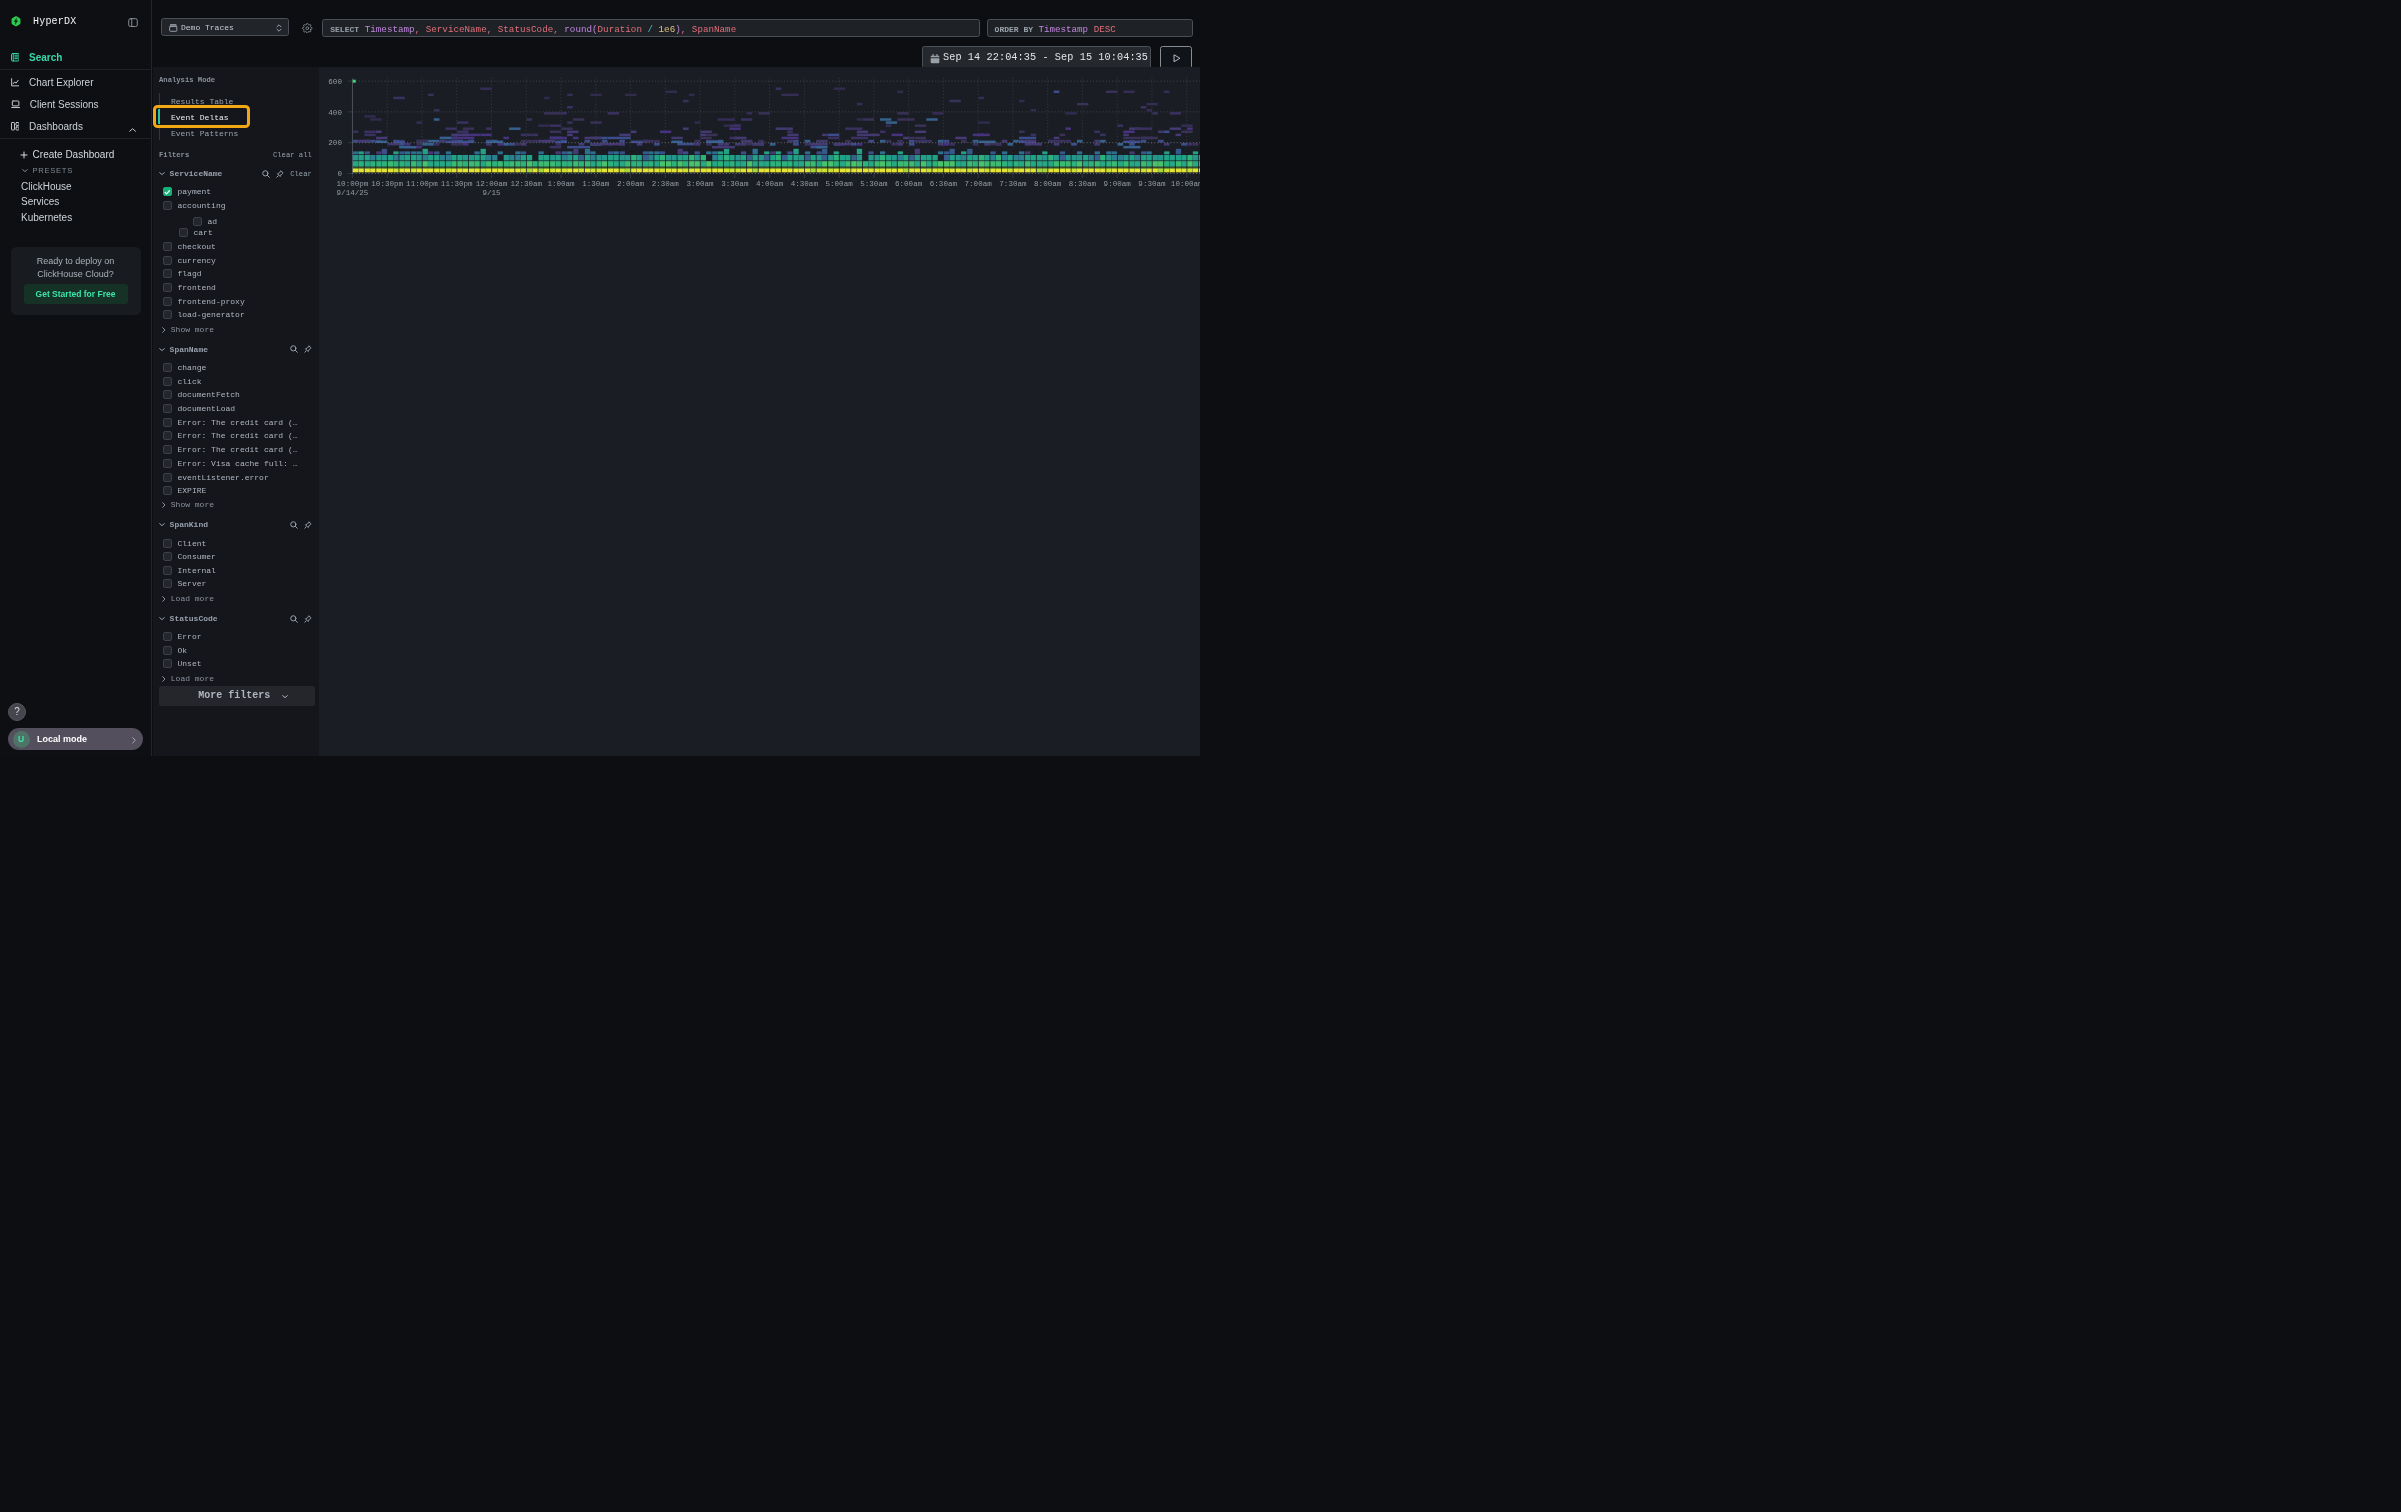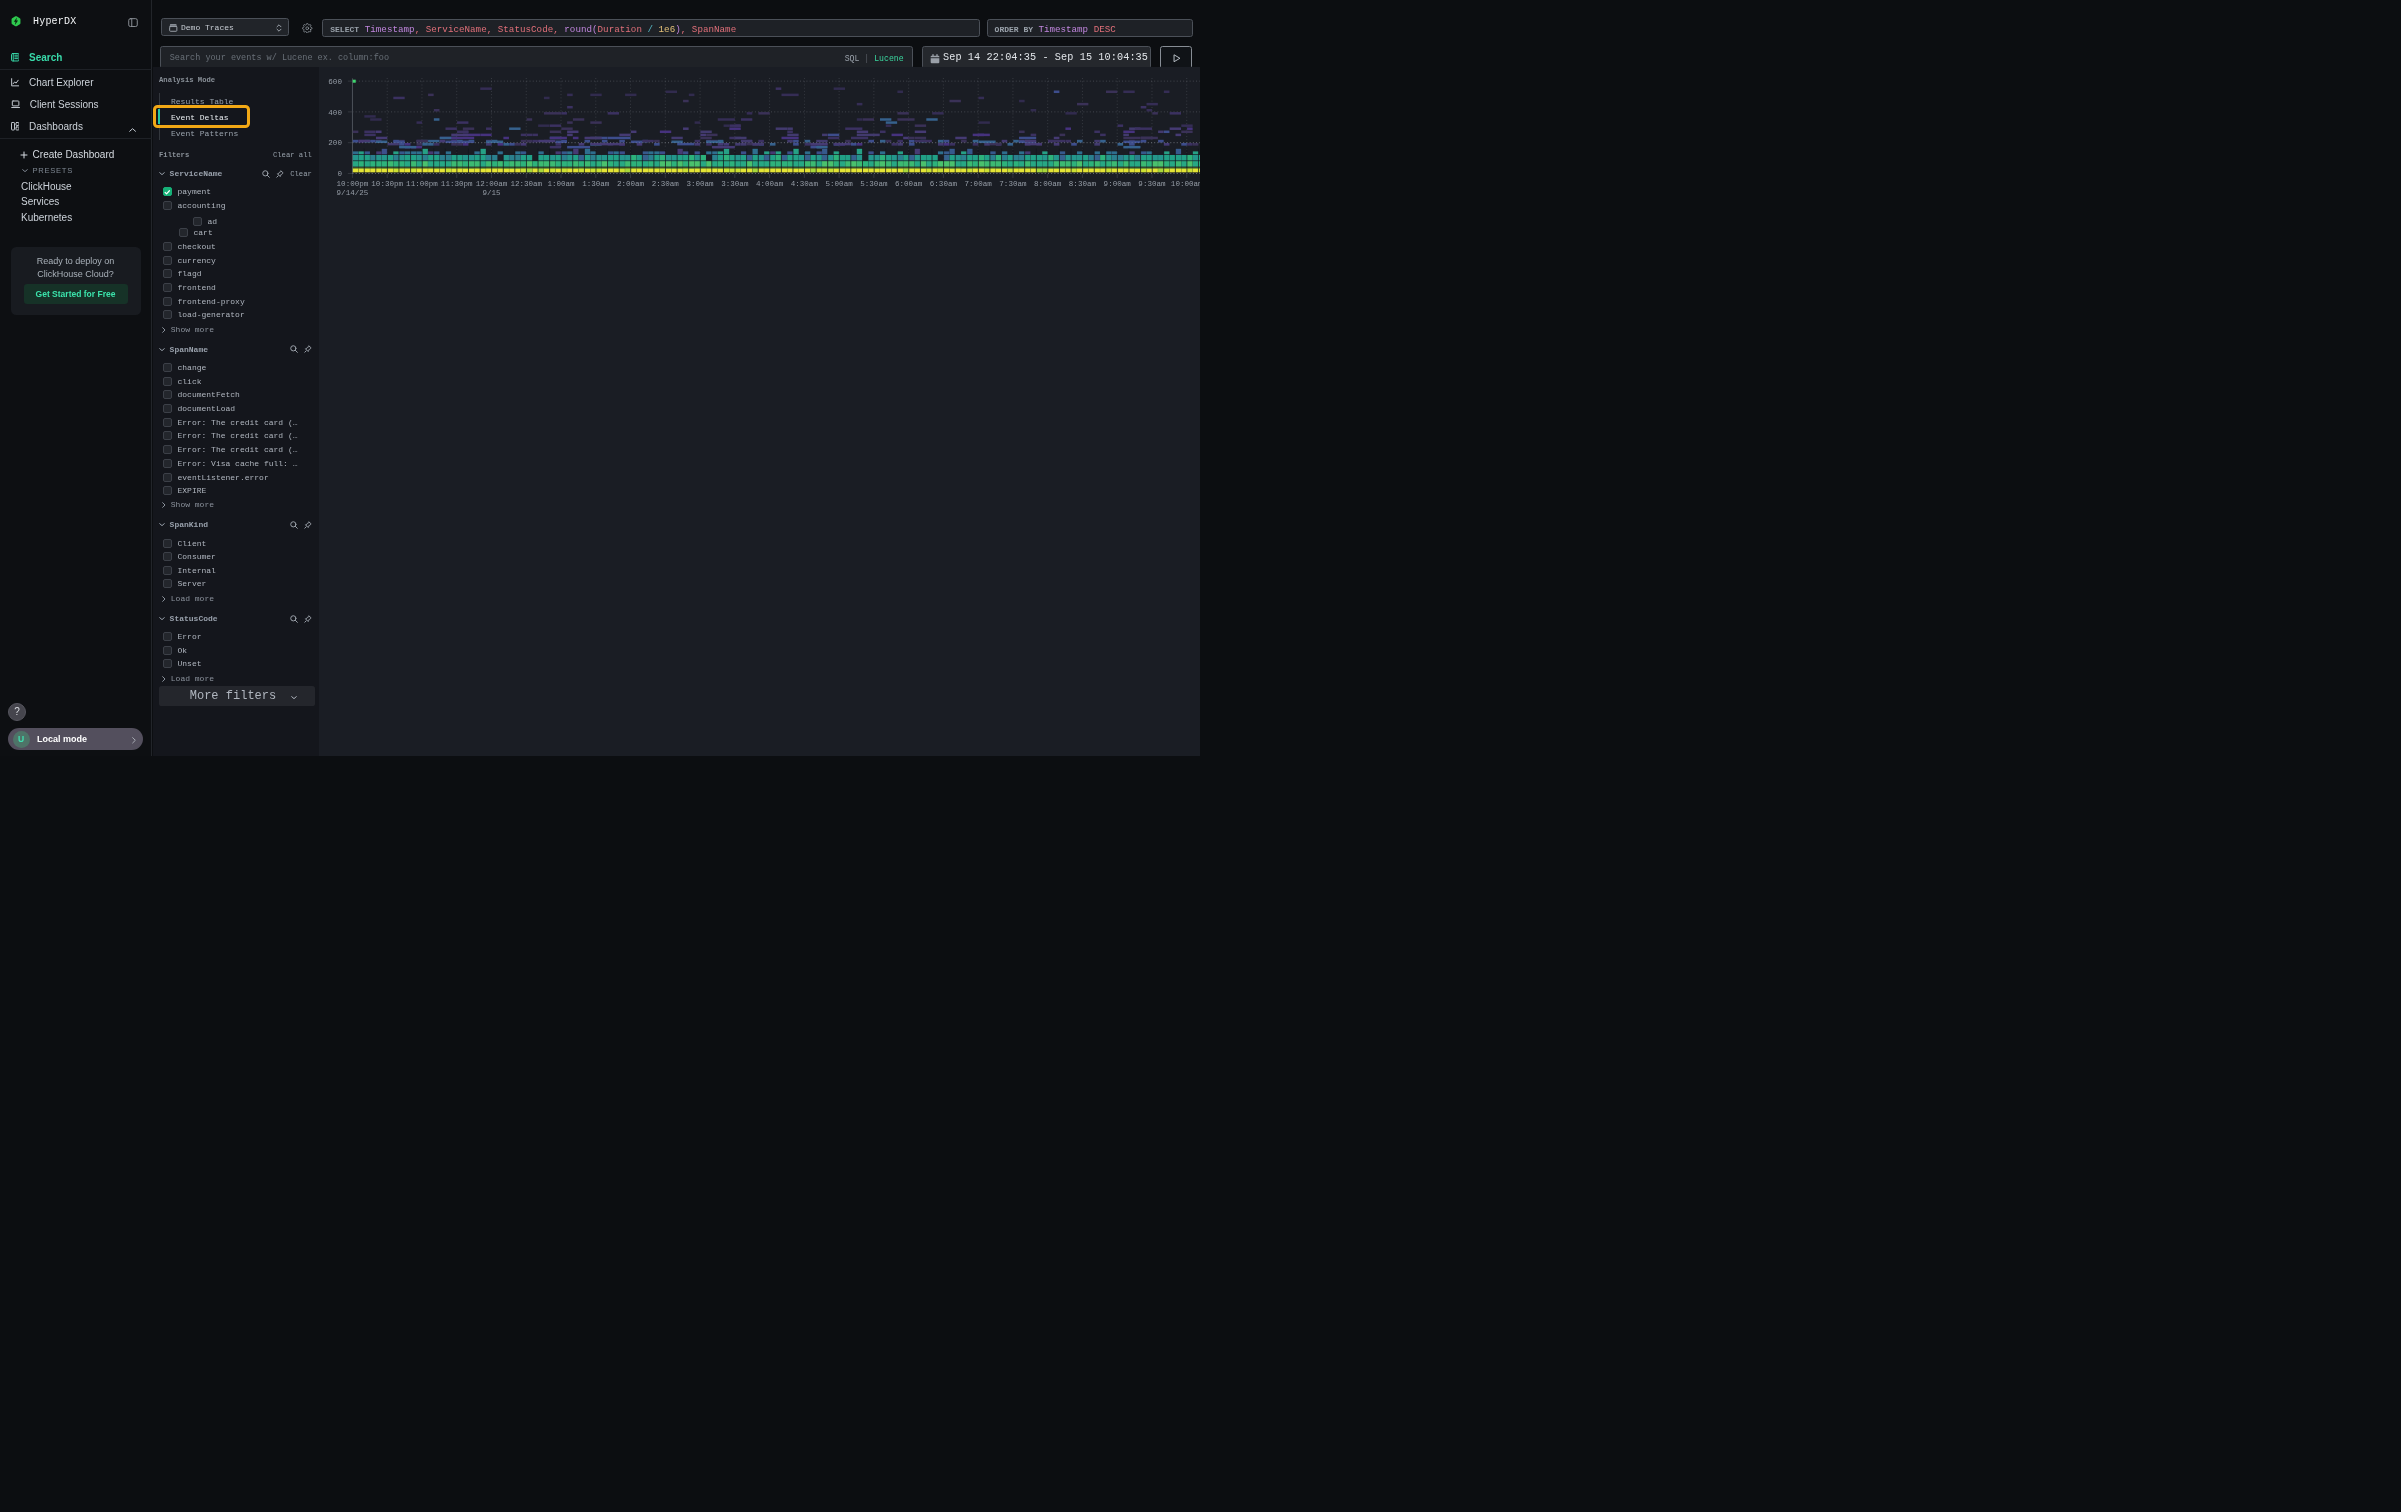--- a/index.html
+++ b/index.html
@@ -77,21 +77,21 @@
 .fsec-head{position:absolute;left:6px;display:flex;align-items:center;gap:4.6px;}
 .fsec-head .nm{font-weight:700;font-size:8px;color:#99a1ac;}
 .fsec-icons{position:absolute;display:flex;align-items:center;gap:6px;}
 .fsec-icons .clr{font-size:7.2px;color:#98a1ab;}
 .frow{position:absolute;left:10px;display:flex;align-items:center;gap:6px;}
 .cb{width:8.5px;height:8.5px;border-radius:2px;background:#23262c;border:0.7px solid #3c4048;}
 .cb.on{background:#16b077;border-color:#16b077;position:relative;}
 .frow .lab{font-size:8px;color:#b0b6bf;}
 .fmore{position:absolute;left:8.5px;display:flex;align-items:center;gap:5.3px;font-size:8px;color:#8b929c;}
 #morefilters{position:absolute;left:6.2px;top:619px;width:156px;height:20px;background:#24262c;border-radius:2.6px;text-align:center;}
-#morefilters span{font-weight:400;font-size:12px;color:#b0b6bf;line-height:20px;padding-left:12px;}
+#morefilters span{font-weight:700;font-size:10px;color:#b0b6bf;line-height:20px;padding-left:12px;}
 </style></head>
 <body>
 <div id="app">
   <div id="topbar">
     <div class="inputbox" id="srcsel">
         <svg class="box" width="8.5" height="8" viewBox="0 0 13 12" fill="none" stroke="#9aa0a8" stroke-width="1.5" stroke-linecap="round" stroke-linejoin="round" xmlns="http://www.w3.org/2000/svg">
           <path d="M2.2 1h8.6"></path>
           <rect x="1" y="3.8" width="11" height="7.2" rx="1.2"></rect>
           <path d="M1.4 3.8l.7-1.6c.2-.4.5-.6.9-.6h7c.4 0 .7.2.9.6l.7 1.6"></path>
         </svg>
@@ -103,24 +103,20 @@
       </div>
     <div id="gear"><svg width="10.5" height="10.5" viewBox="0 0 24 24" fill="none" stroke="#9aa0a8" stroke-width="1.7" stroke-linecap="round" stroke-linejoin="round" xmlns="http://www.w3.org/2000/svg">
           <circle cx="12" cy="12" r="3.2"></circle>
           <path d="M19.4 15a1.65 1.65 0 0 0 .33 1.82l.06.06a2 2 0 1 1-2.83 2.83l-.06-.06a1.65 1.65 0 0 0-1.82-.33 1.65 1.65 0 0 0-1 1.51V21a2 2 0 1 1-4 0v-.09A1.65 1.65 0 0 0 9 19.4a1.65 1.65 0 0 0-1.82.33l-.06.06a2 2 0 1 1-2.83-2.83l.06-.06a1.65 1.65 0 0 0 .33-1.82 1.65 1.65 0 0 0-1.51-1H3a2 2 0 1 1 0-4h.09A1.65 1.65 0 0 0 4.6 9a1.65 1.65 0 0 0-.33-1.82l-.06-.06a2 2 0 1 1 2.83-2.83l.06.06a1.65 1.65 0 0 0 1.82.33H9a1.65 1.65 0 0 0 1-1.51V3a2 2 0 1 1 4 0v.09a1.65 1.65 0 0 0 1 1.51 1.65 1.65 0 0 0 1.82-.33l.06-.06a2 2 0 1 1 2.83 2.83l-.06.06a1.65 1.65 0 0 0-.33 1.82V9a1.65 1.65 0 0 0 1.51 1H21a2 2 0 1 1 0 4h-.09a1.65 1.65 0 0 0-1.51 1z"></path>
         </svg></div>
     <div class="inputbox" id="sqlbox">
         <div class="q"><span class="kw">SELECT</span> <span class="c-pur">Timestamp<span class="c-red">,</span> </span><span class="c-red">ServiceName, StatusCode, </span><span class="c-pur">round(</span><span class="c-red">Duration</span> <span class="c-cy">/</span> <span class="c-yel">1e6</span><span class="c-pur">)</span><span class="c-red">, SpanName</span></div>
       </div>
     <div class="inputbox" id="orderbox">
         <div class="q"><span class="kw">ORDER BY</span> <span class="c-pur">Timestamp</span> <span class="c-red">DESC</span></div>
-      </div>
-    <div class="inputbox" id="searchbox">
-        <span class="ph">Search your events w/ Lucene ex. column:foo</span>
-        <span class="modes mono">SQL <span class="bar">|</span> <span class="luc">Lucene</span></span>
       </div>
     <div class="inputbox" id="datebox">
         <svg width="10" height="10" viewBox="0 0 15 15" fill="none" stroke="#9aa0a8" stroke-width="1.5" stroke-linecap="round" stroke-linejoin="round" xmlns="http://www.w3.org/2000/svg">
           <rect x="1" y="2.5" width="13" height="11.5" rx="1.5" fill="#9aa0a8" stroke="none"></rect>
           <line x1="4.5" y1="1" x2="4.5" y2="4" stroke="#9aa0a8" stroke-width="2"></line>
           <line x1="10.5" y1="1" x2="10.5" y2="4" stroke="#9aa0a8" stroke-width="2"></line>
           <line x1="1" y1="5.6" x2="14" y2="5.6" stroke="#101317" stroke-width="1.2"></line>
         </svg>
         <span class="txt">Sep 14 22:04:35 - Sep 15 10:04:35</span>
       </div>

